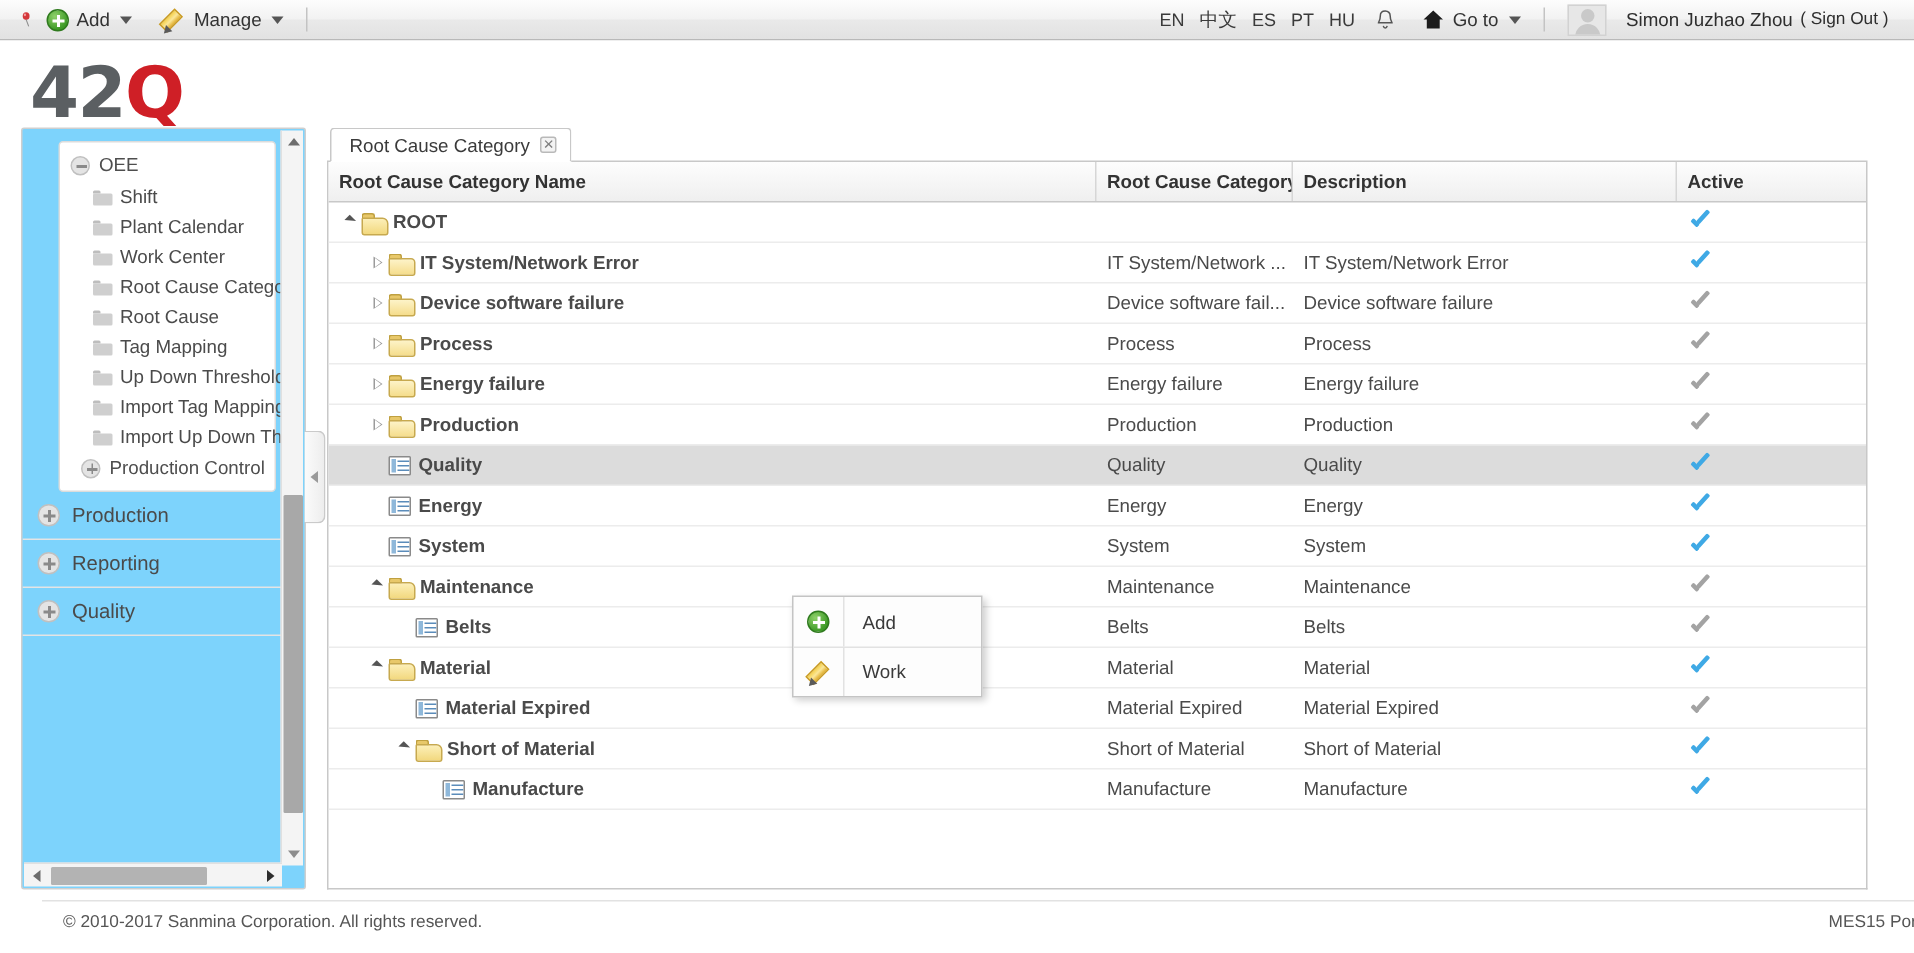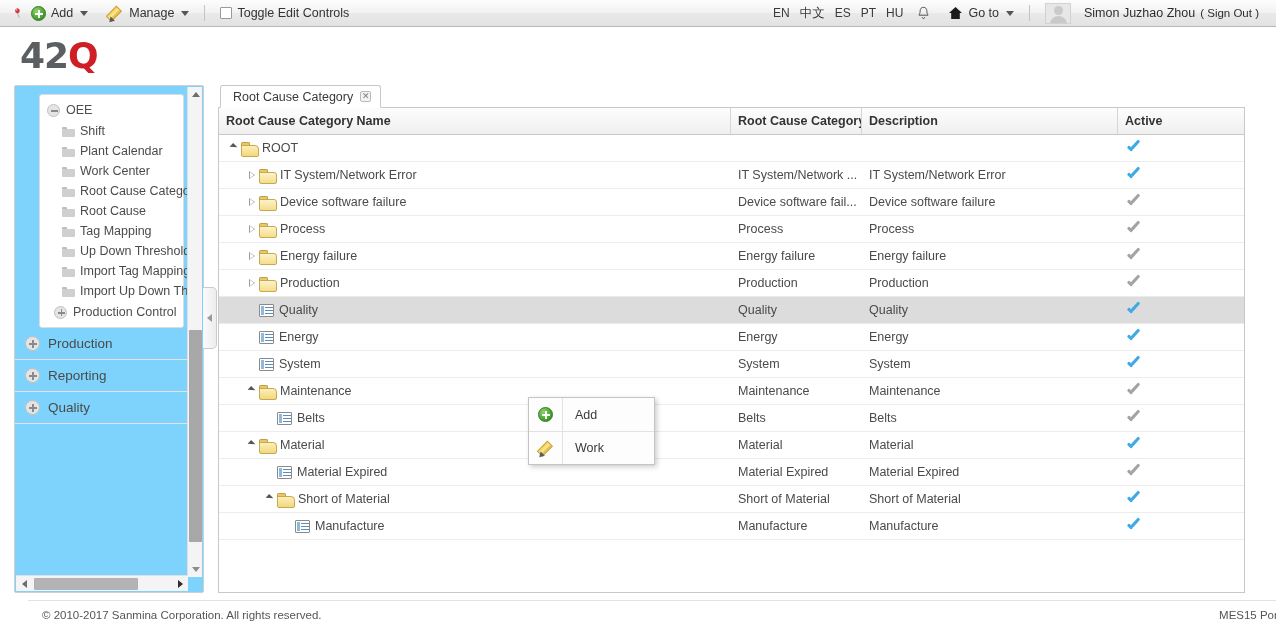--- a/index.html
+++ b/index.html
@@ -58,21 +58,21 @@
   .signout { font-size: 11.5px; color: #2e2e2e; }
 
   
   #logoband {
     position: absolute; left: 0; top: 27px; width: 1276px; height: 57px;
     background: #ffffff;
   }
   #logo {
     position: absolute; left: 20px; top: 8px;
     font-family: "DejaVu Sans", sans-serif;
-    font-size: 36px; font-weight: bold; letter-spacing: -1px;
+    font-size: 47px; font-weight: bold; letter-spacing: -1px;
   }
   #logo .g { color: #5b5f62; }
   #logo .r { color: #cf1f26; }
 
   
   #main {
     position: absolute; left: 0; top: 84px; width: 1276px; height: 516px;
     background: #ffffff;
   }
 
@@ -226,21 +226,21 @@
 
   .row {
     display: flex; height: 27px; align-items: center;
     border-bottom: 1px solid #ececec;
   }
   .row.sel { background: #dcdcdc; }
   .cell {
     font-size: 12.5px; color: #4a4a4a; display: flex; align-items: center;
     padding-left: 7px; overflow: hidden; white-space: nowrap; height: 100%;
   }
-  .cell.name { gap: 0; }
+  .cell.name { gap: 0; font-weight: bold; }
   .cell.active { justify-content: flex-start; padding-left: 8px; }
 
   .expander {
     width: 15px; flex: 0 0 auto; display: flex; align-items: center; justify-content: center;
     cursor: pointer;
   }
   .exp-open { width:0;height:0;border-left:5px solid transparent;border-top:6px solid #555; transform: translateY(-1px) rotate(-45deg); }
   .exp-closed {
     width:0;height:0;border-top:4.5px solid transparent;border-bottom:4.5px solid transparent;
     border-left:6px solid transparent; border-left-color:#ffffff;
@@ -374,24 +374,20 @@
       <span class="ic-add"></span>
       <span>Add</span>
       <span class="caret-down"></span>
     </div>
     <div class="tb-item">
       <span class="ic-pencil"></span>
       <span>Manage</span>
       <span class="caret-down"></span>
     </div>
     <div class="tb-sep"></div>
-    <div class="tb-item">
-      <span class="chk-box"></span>
-      <span>Toggle Edit Controls</span>
-    </div>
   </div>
   <div class="tb-right">
     <span class="lang">EN</span>
     <span class="lang zh">中文</span>
     <span class="lang">ES</span>
     <span class="lang">PT</span>
     <span class="lang">HU</span>
     <div class="tb-item">
       <svg width="13" height="15" viewBox="0 0 13 15">
         <path d="M6.5 1.3c-2 0-3.3 1.4-3.3 3.3 0 3-1.2 4-1.2 4.6h9c0-.6-1.2-1.6-1.2-4.6 0-1.9-1.3-3.3-3.3-3.3z" fill="none" stroke="#555" stroke-width="1"></path>

